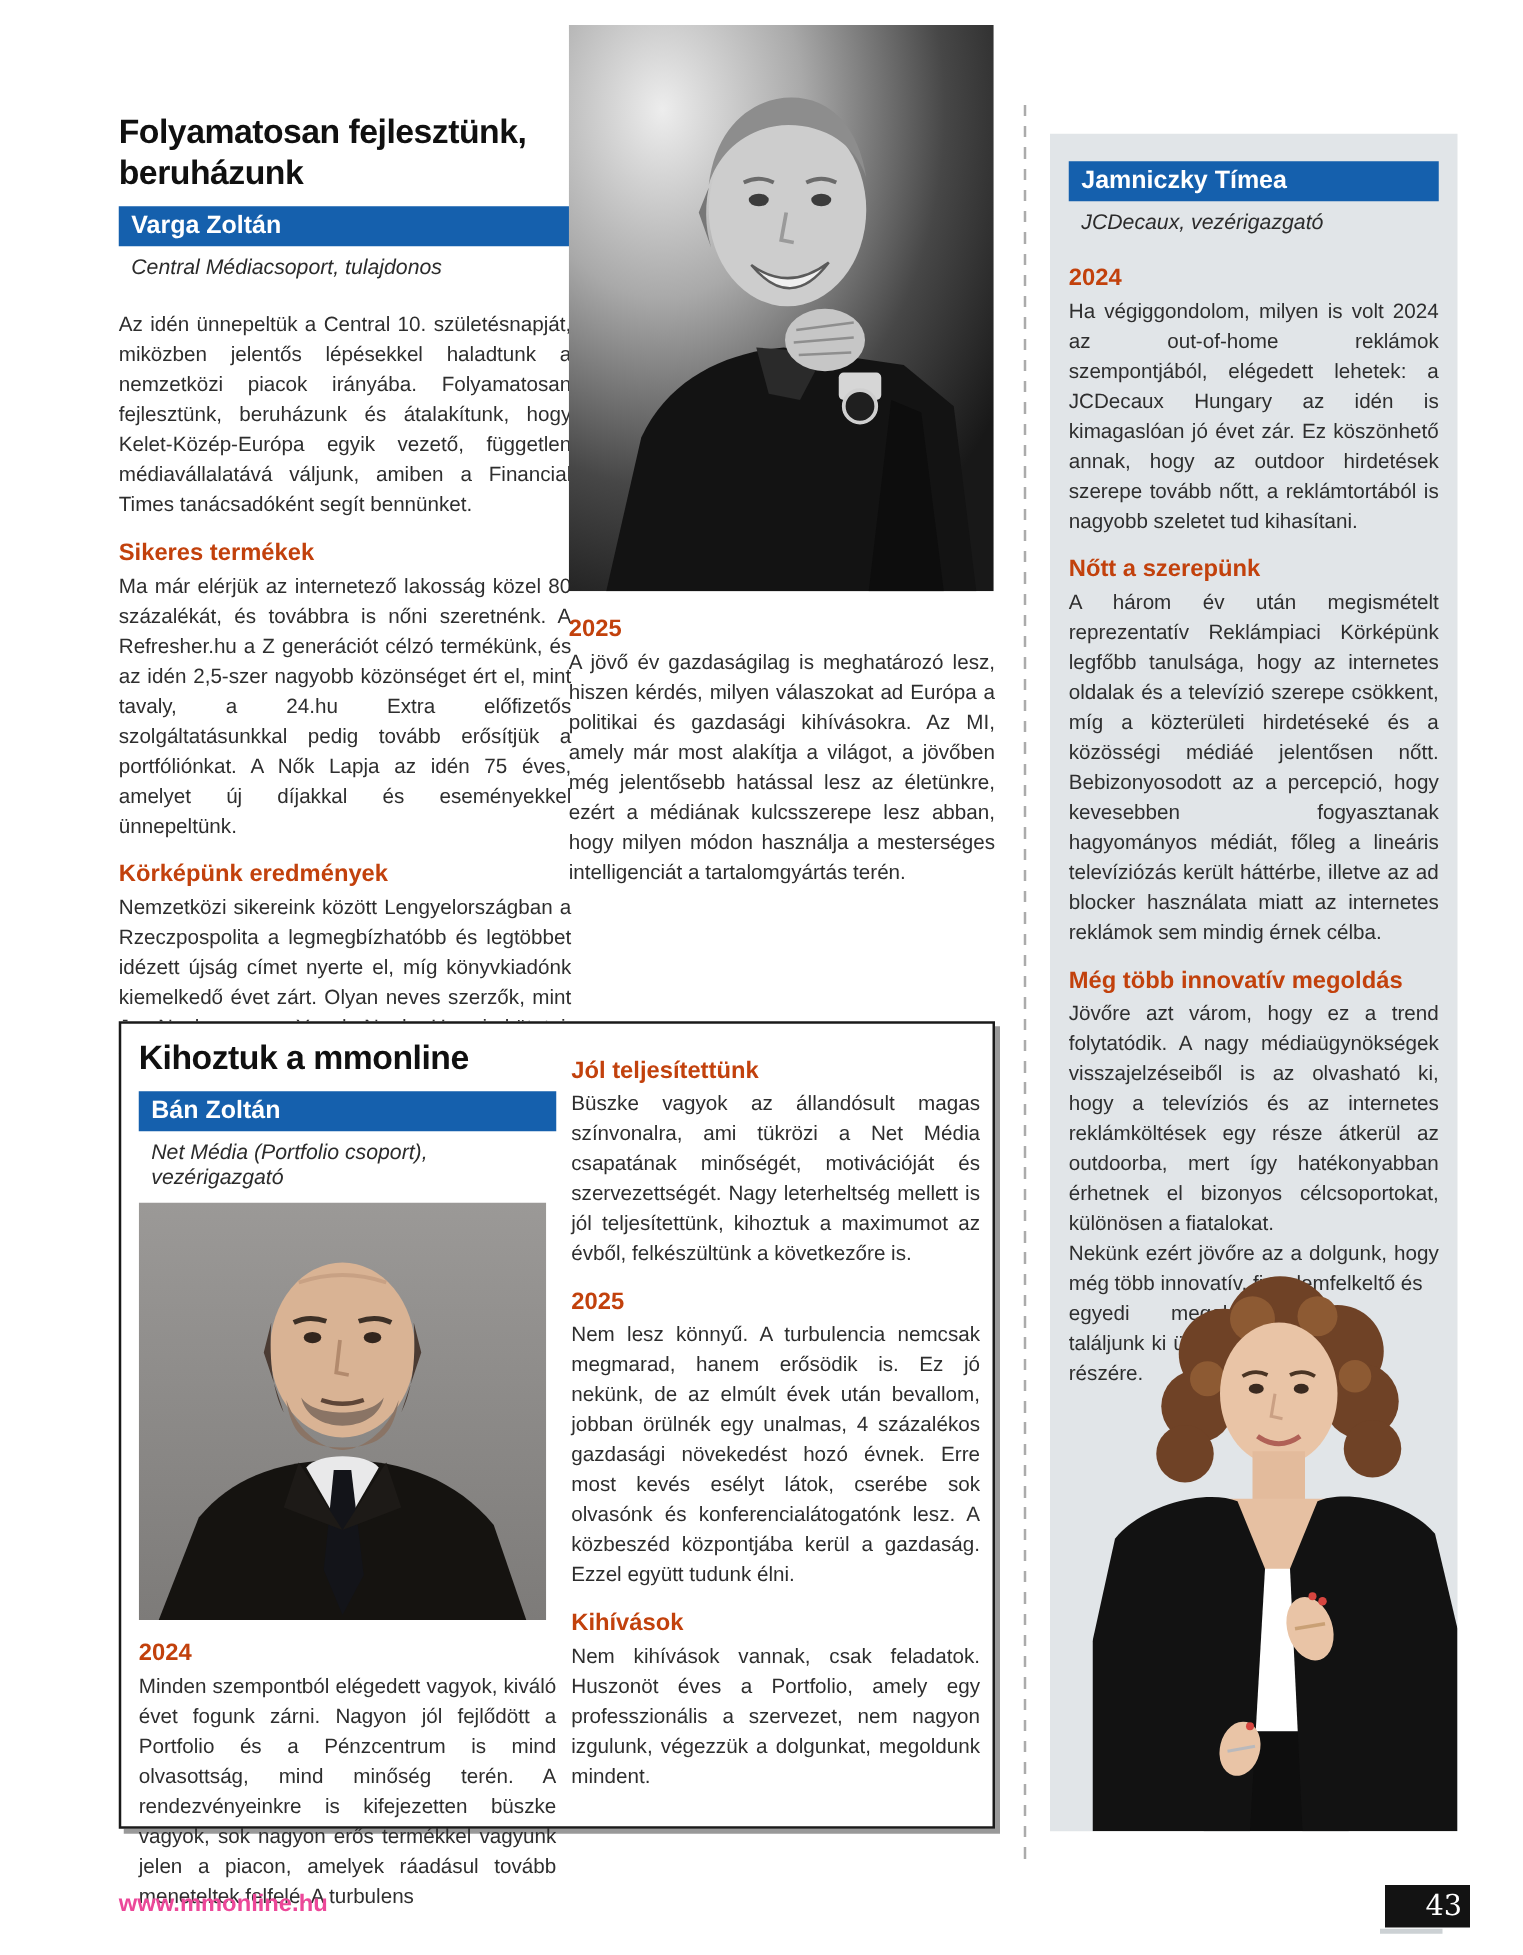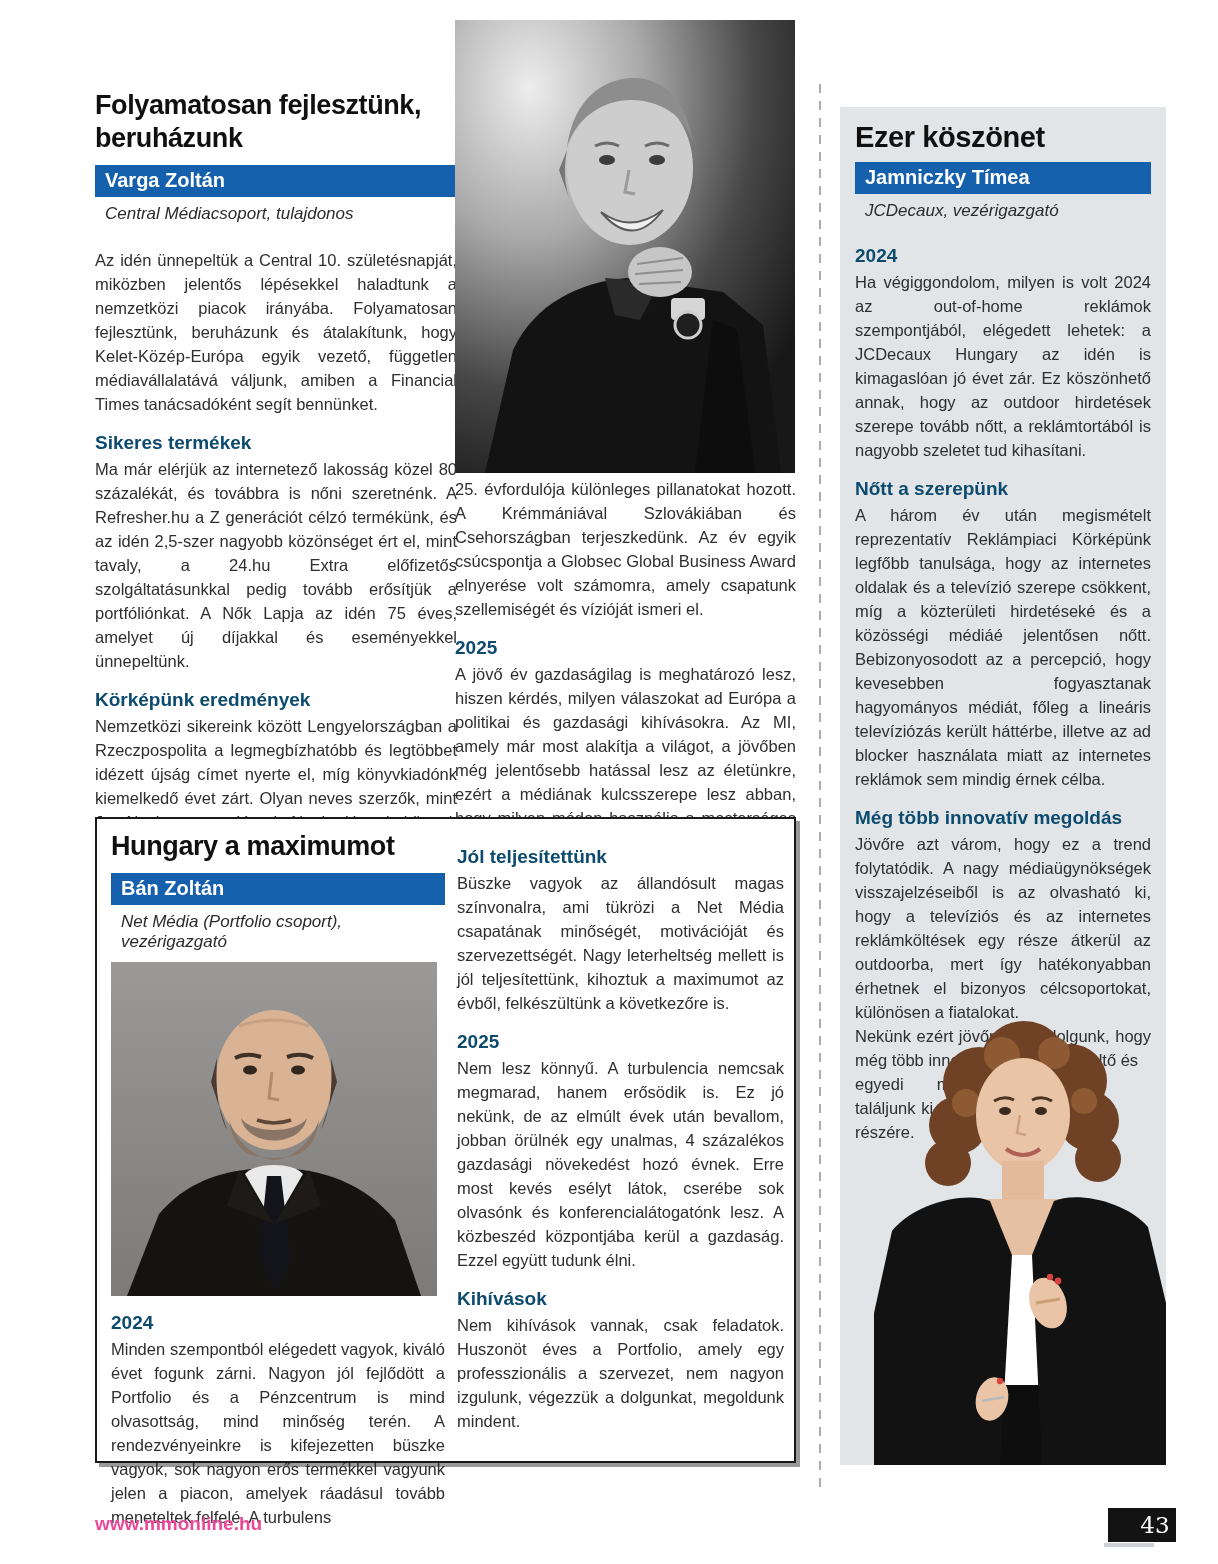--- a/index.html
+++ b/index.html
@@ -4,21 +4,21 @@
 <style>
   html,body{margin:0;padding:0;background:#ffffff;}
   .page{position:relative;width:1218px;height:1564px;background:#fff;overflow:hidden;
         font-family:"Liberation Sans",sans-serif;color:#262626;}
   .headline{font-weight:bold;color:#101010;font-size:27px;line-height:33px;letter-spacing:-0.4px;}
   .headline.big{font-size:29px;}
   .namebar{background:#1560ad;color:#fff;font-weight:bold;font-size:20px;line-height:22px;
            padding:4px 10px 6px;margin-top:10px;}
   .role{font-style:italic;font-size:17px;color:#2b2b2b;margin:7px 0 0 10px;}
   .body-text{font-size:16.5px;line-height:24px;text-align:justify;color:#2e2e2e;}
-  .sec-head{color:#0c4a6e;font-weight:bold;font-size:19px;line-height:22px;margin:16px 0 3px;}
+  .sec-head{color:#c2410c;font-weight:bold;font-size:19px;line-height:22px;margin:16px 0 3px;}
   .first-gap{margin-top:24px;}
   .col-left{position:absolute;left:95px;top:89px;width:362px;}
   .mid-photo{position:absolute;left:455px;top:20px;width:340px;height:453px;}
   .col-mid{position:absolute;left:455px;top:477px;width:341px;}
   .dashed-sep{position:absolute;left:819px;top:84px;width:2px;height:1406px;
       background:repeating-linear-gradient(to bottom,#ababab 0 9px,transparent 9px 17px);}
   .gray-box{position:absolute;left:840px;top:107px;width:326px;height:1358px;
       background:#e1e5e8;box-sizing:border-box;padding:14px 15px;}
   .gray-box .namebar{margin-top:8px;}
   .wrap-narrow{width:158px;}
@@ -74,29 +74,27 @@
       <path d="M174,150 L170,172 L180,174" stroke="#9a9a9a" stroke-width="3" fill="none"></path>
       <path d="M146,192 Q176,214 208,190 Q178,230 146,192 Z" fill="#efefef" stroke="#5a5a5a" stroke-width="2"></path>
       <ellipse cx="205" cy="252" rx="32" ry="25" fill="#c6c6c6"></ellipse>
       <path d="M182,244 L228,238 M180,254 L228,250 M184,264 L226,262" stroke="#8e8e8e" stroke-width="2"></path>
       <rect x="216" y="278" width="34" height="22" rx="4" fill="#d6d6d6"></rect>
       <circle cx="233" cy="305" r="13" fill="#1f1f1f" stroke="#cfcfcf" stroke-width="3"></circle>
       <path d="M258,300 L282,310 L300,453 L240,453 Z" fill="#0d0d0d"></path>
     </svg>
   </div>
   <div class="col-mid">
-    <div class="body-text">25. évfordulója különleges pillanatokat hozott. A Krémmániával Szlovákiában és Csehországban terjeszkedünk. Az év egyik csúcspontja a Globsec Global Business Award elnyerése volt számomra, amely csapatunk szellemiségét és vízióját ismeri el.</div>
     <div class="sec-head">2025</div>
     <div class="body-text">A jövő év gazdaságilag is meghatározó lesz, hiszen kérdés, milyen válaszokat ad Európa a politikai és gazdasági kihívásokra. Az MI, amely már most alakítja a világot, a jövőben még jelentősebb hatással lesz az életünkre, ezért a médiának kulcsszerepe lesz abban, hogy milyen módon használja a mesterséges intelligenciát a tartalomgyártás terén.</div>
   </div>
 
   <div class="dashed-sep"></div>
 
   <div class="gray-box">
-    <div class="headline big">Ezer köszönet</div>
     <div class="namebar">Jamniczky Tímea</div>
     <div class="role">JCDecaux, vezérigazgató</div>
     <div class="sec-head first-gap">2024</div>
     <div class="body-text">Ha végiggondolom, milyen is volt 2024 az out-of-home reklámok szempontjából, elégedett lehetek: a JCDecaux Hungary az idén is kimagaslóan jó évet zár. Ez köszönhető annak, hogy az outdoor hirdetések szerepe tovább nőtt, a reklámtortából is nagyobb szeletet tud kihasítani.</div>
     <div class="sec-head">Nőtt a szerepünk</div>
     <div class="body-text">A három év után megismételt reprezentatív Reklámpiaci Körképünk legfőbb tanulsága, hogy az internetes oldalak és a televízió szerepe csökkent, míg a közterületi hirdetéseké és a közösségi médiáé jelentősen nőtt. Bebizonyosodott az a percepció, hogy kevesebben fogyasztanak hagyományos médiát, főleg a lineáris televíziózás került háttérbe, illetve az ad blocker használata miatt az internetes reklámok sem mindig érnek célba.</div>
     <div class="sec-head">Még több innovatív megoldás</div>
     <div class="body-text">Jövőre azt várom, hogy ez a trend folytatódik. A nagy médiaügynökségek visszajelzéseiből is az olvasható ki, hogy a televíziós és az internetes reklámköltések egy része átkerül az outdoorba, mert így hatékonyabban érhetnek el bizonyos célcsoportokat, különösen a fiatalokat.</div>
     <div class="body-text">Nekünk ezért jövőre az a dolgunk, hogy még több innovatív, figyelemfelkeltő és</div>
     <div class="body-text wrap-narrow">egyedi megoldást találjunk ki ügyfeleink részére.</div>
@@ -137,21 +135,21 @@
         <path d="M162,300 L186,296" stroke="#c9a075" stroke-width="3"></path>
         <ellipse cx="118" cy="396" rx="16" ry="22" fill="#e9c4a6" transform="rotate(14 118 396)"></ellipse>
         <circle cx="126" cy="378" r="3.2" fill="#d6453f"></circle>
         <path d="M108,398 L130,394" stroke="#b9b9bc" stroke-width="2.5"></path>
       </svg>
     </div>
   </div>
 
   <div class="k-box">
     <div class="kx-left">
-      <div class="headline">Hungary a maximumot</div>
+      <div class="headline">Kihoztuk a mmonline</div>
       <div class="namebar">Bán Zoltán</div>
       <div class="role">Net Média (Portfolio csoport), vezérigazgató</div>
       <div class="ban-photo">
         <svg width="326" height="334" viewBox="0 0 326 334">
           <defs>
             <linearGradient id="gb" x1="0" y1="0" x2="0" y2="1">
               <stop offset="0%" stop-color="#9b9997"></stop>
               <stop offset="100%" stop-color="#7d7b79"></stop>
             </linearGradient>
           </defs>

